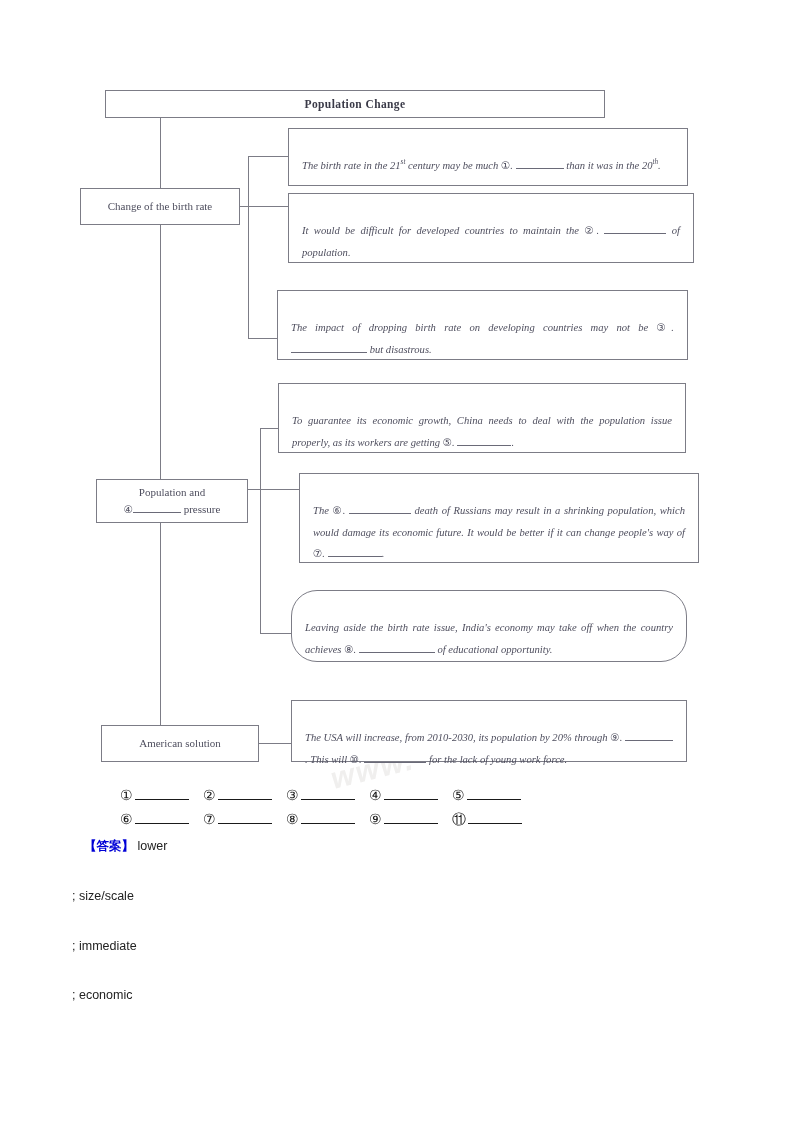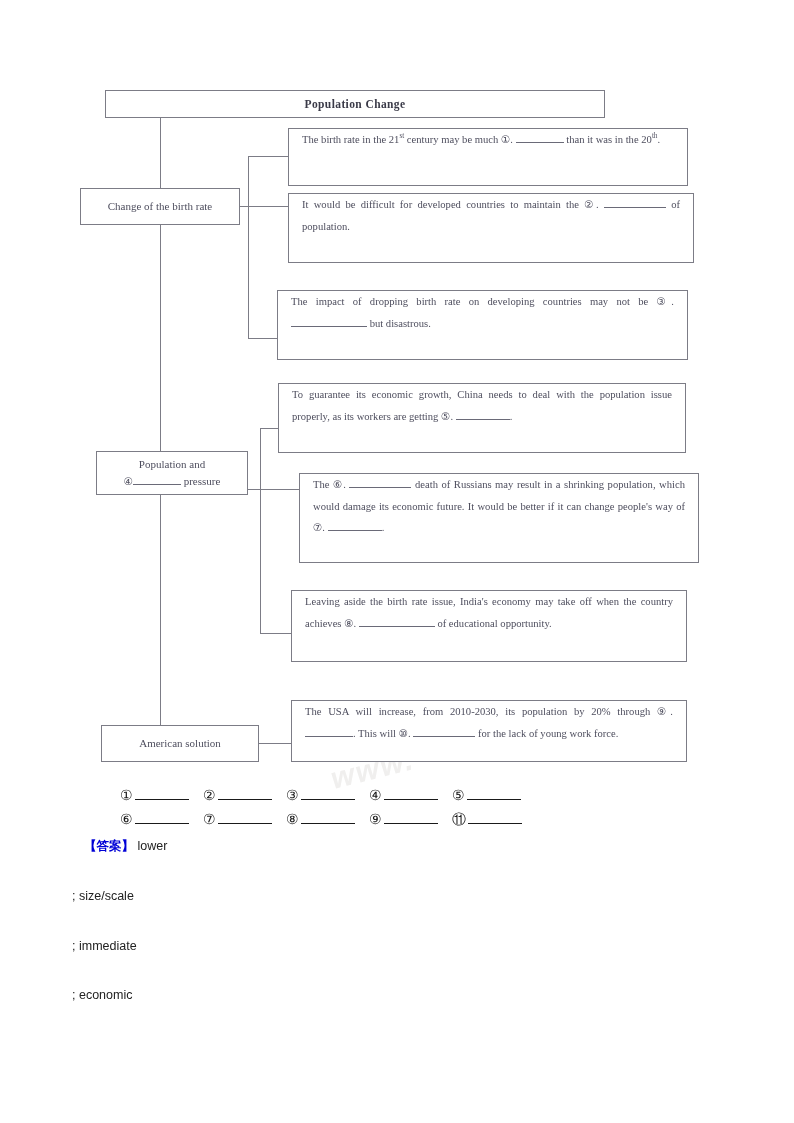--- a/index.html
+++ b/index.html
@@ -56,26 +56,27 @@
     display: flex;
     flex-direction: column;
     align-items: center;
     justify-content: center;
     font-size: 11px;
     line-height: 1.55;
     color: #4e4e5e;
     text-align: center;
   }
   .content-box {
-    padding: 0 13px 5px 13px;
+    padding: 26px 13px 5px 13px;
     font-size: 10.6px;
     line-height: 2.05;
     color: #4e4e5e;
     text-align: justify;
     text-justify: inter-word;
+    font-style: italic;
   }
   .content-box p { margin: 0; }
   .blank-s { display: inline-block; border-bottom: 1px solid #6a6a78; vertical-align: baseline; height: .85em; }
   sup { font-size: 68%; vertical-align: super; line-height: 0; }
   .num { font-family: "DejaVu Sans", sans-serif; font-size: 10.4px; }
 
   
   .line {
     position: absolute;
     background: #7c7c86;
@@ -147,21 +148,21 @@
   <div class="line hline" style="left:258px; top:743px; width:42px;"></div>
 
   <div class="box title-box" style="left:105px; top:90px; width:500px; height:28px;">
     <span>Population Change</span>
   </div>
 
   <div class="box node-box" style="left:80px; top:188px; width:160px; height:37px;">
     <span>Change of the birth rate</span>
   </div>
 
-  <div class="box node-box" style="left:96px; top:451px; width:152px; height:44px;">
+  <div class="box node-box" style="left:96px; top:479px; width:152px; height:44px;">
     <span>Population and</span>
     <span>
       <span class="num">④</span><span class="blank-s" style="width:48px;"></span>
       <span>pressure</span>
     </span>
   </div>
 
   <div class="box node-box" style="left:101px; top:725px; width:158px; height:37px;">
     <span>American solution</span>
   </div>
@@ -179,21 +180,21 @@
     </div>
 
   <div class="box content-box" style="left:278px; top:383px; width:408px; height:70px;">
       <p>To guarantee its economic growth, China needs to deal with the population issue properly, as its workers are getting  <span class="num">⑤</span>. <span class="blank-s" style="width: 54px;"></span>.</p>
     </div>
 
   <div class="box content-box" style="left:291px; top:473px; width:400px; height:90px;margin-left:8px;">
       <p>The  <span class="num">⑥</span>. <span class="blank-s" style="width: 62px;"></span> death of Russians may result in a shrinking population, which would damage its economic future. It would be better if it can change people's way of  <span class="num">⑦</span>. <span class="blank-s" style="width: 54px;"></span>.</p>
     </div>
 
-  <div class="box content-box" style="left:291px; top:590px; width:396px; height:72px;">
+  <div class="box content-box" style="left:291px; top:590px; width:396px; height:72px;border-radius:26px;">
       <p>Leaving aside the birth rate issue, India's economy may take off when the country achieves  <span class="num">⑧</span>. <span class="blank-s" style="width: 76px;"></span> of educational opportunity.</p>
     </div>
 
   <div class="box content-box" style="left:291px; top:700px; width:396px; height:62px;">
       <p>The USA will increase, from 2010-2030, its population by 20% through  <span class="num">⑨</span>. <span class="blank-s" style="width: 48px;"></span>. This will  <span class="num">⑩</span>. <span class="blank-s" style="width: 62px;"></span> for the lack of young work force.</p>
     </div>
 
   <div class="blank-row" style="top:787px;"><span class="blank-item"><span class="circ">①</span><span class="ul"></span></span><span class="blank-item"><span class="circ">②</span><span class="ul"></span></span><span class="blank-item"><span class="circ">③</span><span class="ul"></span></span><span class="blank-item"><span class="circ">④</span><span class="ul"></span></span><span class="blank-item"><span class="circ">⑤</span><span class="ul"></span></span></div>
   <div class="blank-row" style="top:811px;"><span class="blank-item"><span class="circ">⑥</span><span class="ul"></span></span><span class="blank-item"><span class="circ">⑦</span><span class="ul"></span></span><span class="blank-item"><span class="circ">⑧</span><span class="ul"></span></span><span class="blank-item"><span class="circ">⑨</span><span class="ul"></span></span><span class="blank-item"><span class="circ">⑪</span><span class="ul"></span></span></div>
 

